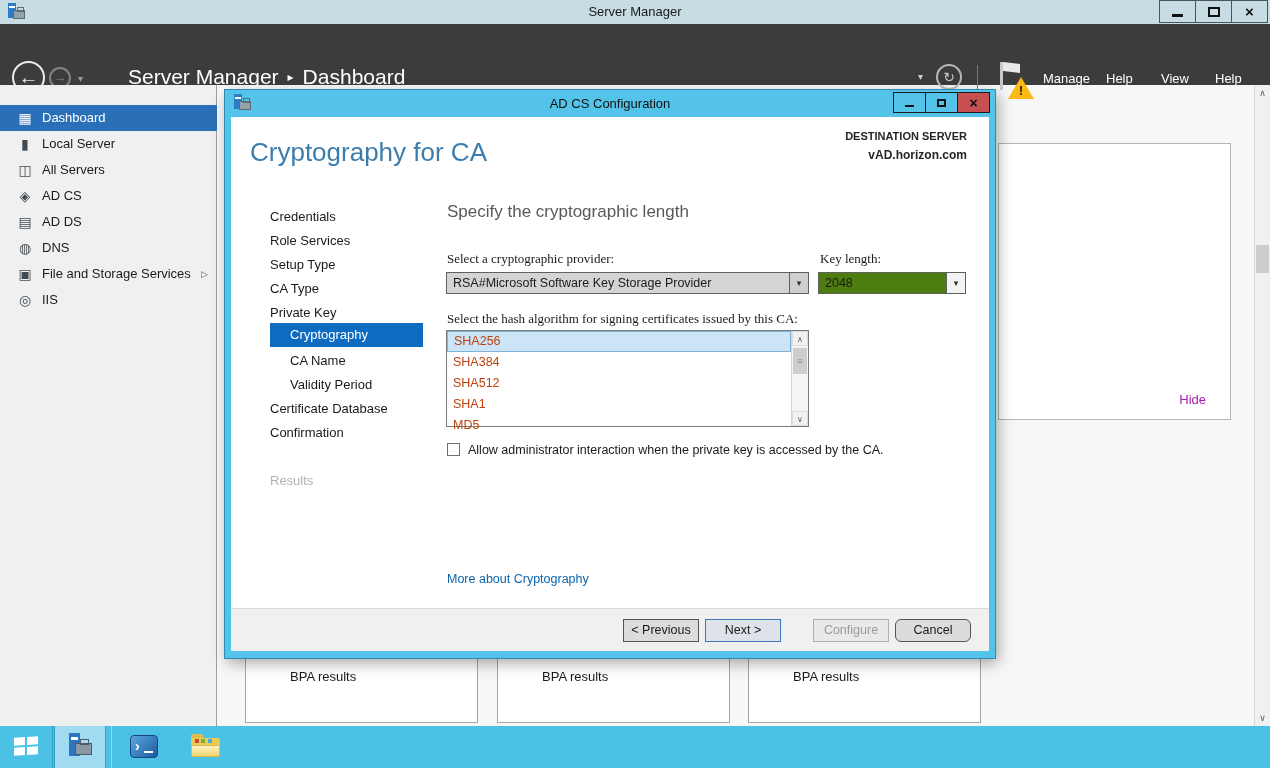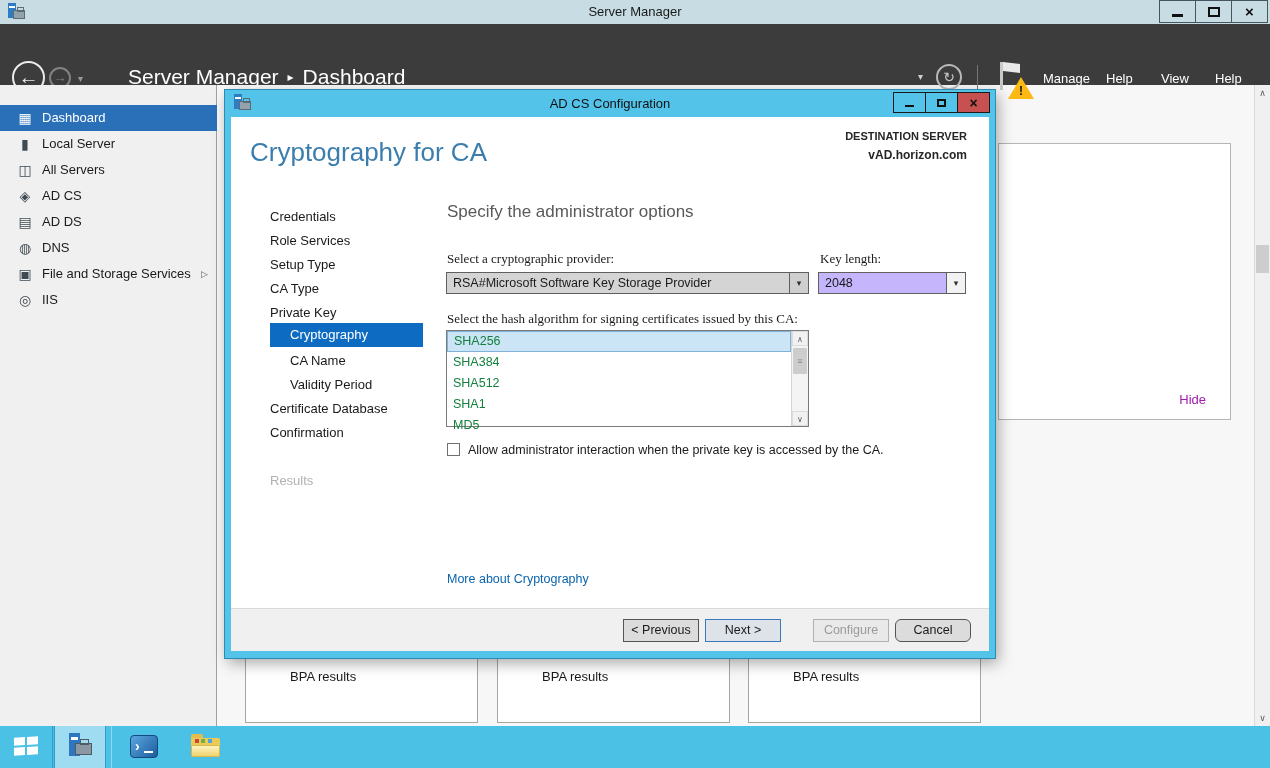--- a/index.html
+++ b/index.html
@@ -82,25 +82,25 @@
   .step.disabled{color:#b1b1b1;}
 
   .cpane{position:absolute;left:214px;top:0;width:546px;height:568px;}
   .sec-heading{position:absolute;left:2px;top:112px;font-size:17px;font-weight:300;color:#595959;}
   .flabel{position:absolute;font-size:13px;color:#1a1a1a;font-family:Liberation Serif, serif;}
   .combo{position:absolute;height:22px;border:1px solid #606060;font-size:12.5px;color:#1a1a1a;}
   .combo .val{position:absolute;left:6px;top:3px;white-space:nowrap;}
   .combo .dd{position:absolute;right:0;top:0;width:19px;height:20px;border-left:1px solid #606060;text-align:center;font-size:9px;line-height:20px;color:#303030;}
   .combo.gray{background:#d4d4d4;}
   .combo.gray .dd{background:#cfcfcf;}
-  .combo.white{background:#c4b5fd;}
+  .combo.white{background:#4d7c0f;}
   .combo.white .dd{background:#f2f2f2;}
 
   .listbox{position:absolute;left:1px;top:240px;width:363px;height:97px;background:#fff;border:1px solid #7a7a7a;}
-  .litem{position:relative;height:21px;line-height:20px;font-size:12.5px;color:#15803d;padding-left:6px;margin-right:17px;}
+  .litem{position:relative;height:21px;line-height:20px;font-size:12.5px;color:#c2410c;padding-left:6px;margin-right:17px;}
   .litem.selected{background:#cbe4f6;border:1px solid #7fb2d4;line-height:18px;}
   .lb-scroll{position:absolute;right:0;top:0;width:17px;height:95px;background:#f4f4f4;border-left:1px solid #d5d5d5;}
   .lb-scroll .arr{position:absolute;left:0;width:16px;height:15px;text-align:center;font-size:8px;line-height:15px;color:#5a5a5a;border:1px solid #dcdcdc;background:#f1f1f1;}
   .lb-scroll .thumb{position:absolute;left:1px;top:17px;width:14px;height:26px;background:#cdcdcd;text-align:center;font-size:9px;line-height:26px;color:#8a8a8a;}
 
   .chkrow{position:absolute;left:2px;top:353px;}
   .chkbox{position:absolute;left:0;top:0;width:13px;height:13px;background:#fff;border:1px solid #707070;}
   .chklbl{position:absolute;left:21px;top:0;font-size:12.5px;color:#1a1a1a;white-space:nowrap;}
   .dlg-link{position:absolute;left:2px;top:482px;font-size:12.5px;color:#0a64ad;}
 
@@ -283,21 +283,21 @@
         <span class="t">Certificate Database</span>
       </div>
     <div class="step" style="top:331px;">
         <span class="t">Confirmation</span>
       </div>
     <div class="step disabled" style="top:379px;">
         <span class="t">Results</span>
       </div>
 
     <div class="cpane">
-      <div class="sec-heading">Specify the administrator options</div>
+      <div class="sec-heading">Specify the cryptographic length</div>
 
       <div class="flabel" style="left:2px;top:161px;">Select a cryptographic provider:</div>
       <div class="combo gray" style="left:1px;top:182px;width:363px;">
         <span class="val">RSA#Microsoft Software Key Storage Provider</span>
         <span class="dd">▾</span>
       </div>
 
       <div class="flabel" style="left:375px;top:161px;">Key length:</div>
       <div class="combo white" style="left:373px;top:182px;width:148px;">
         <span class="val">2048</span>

